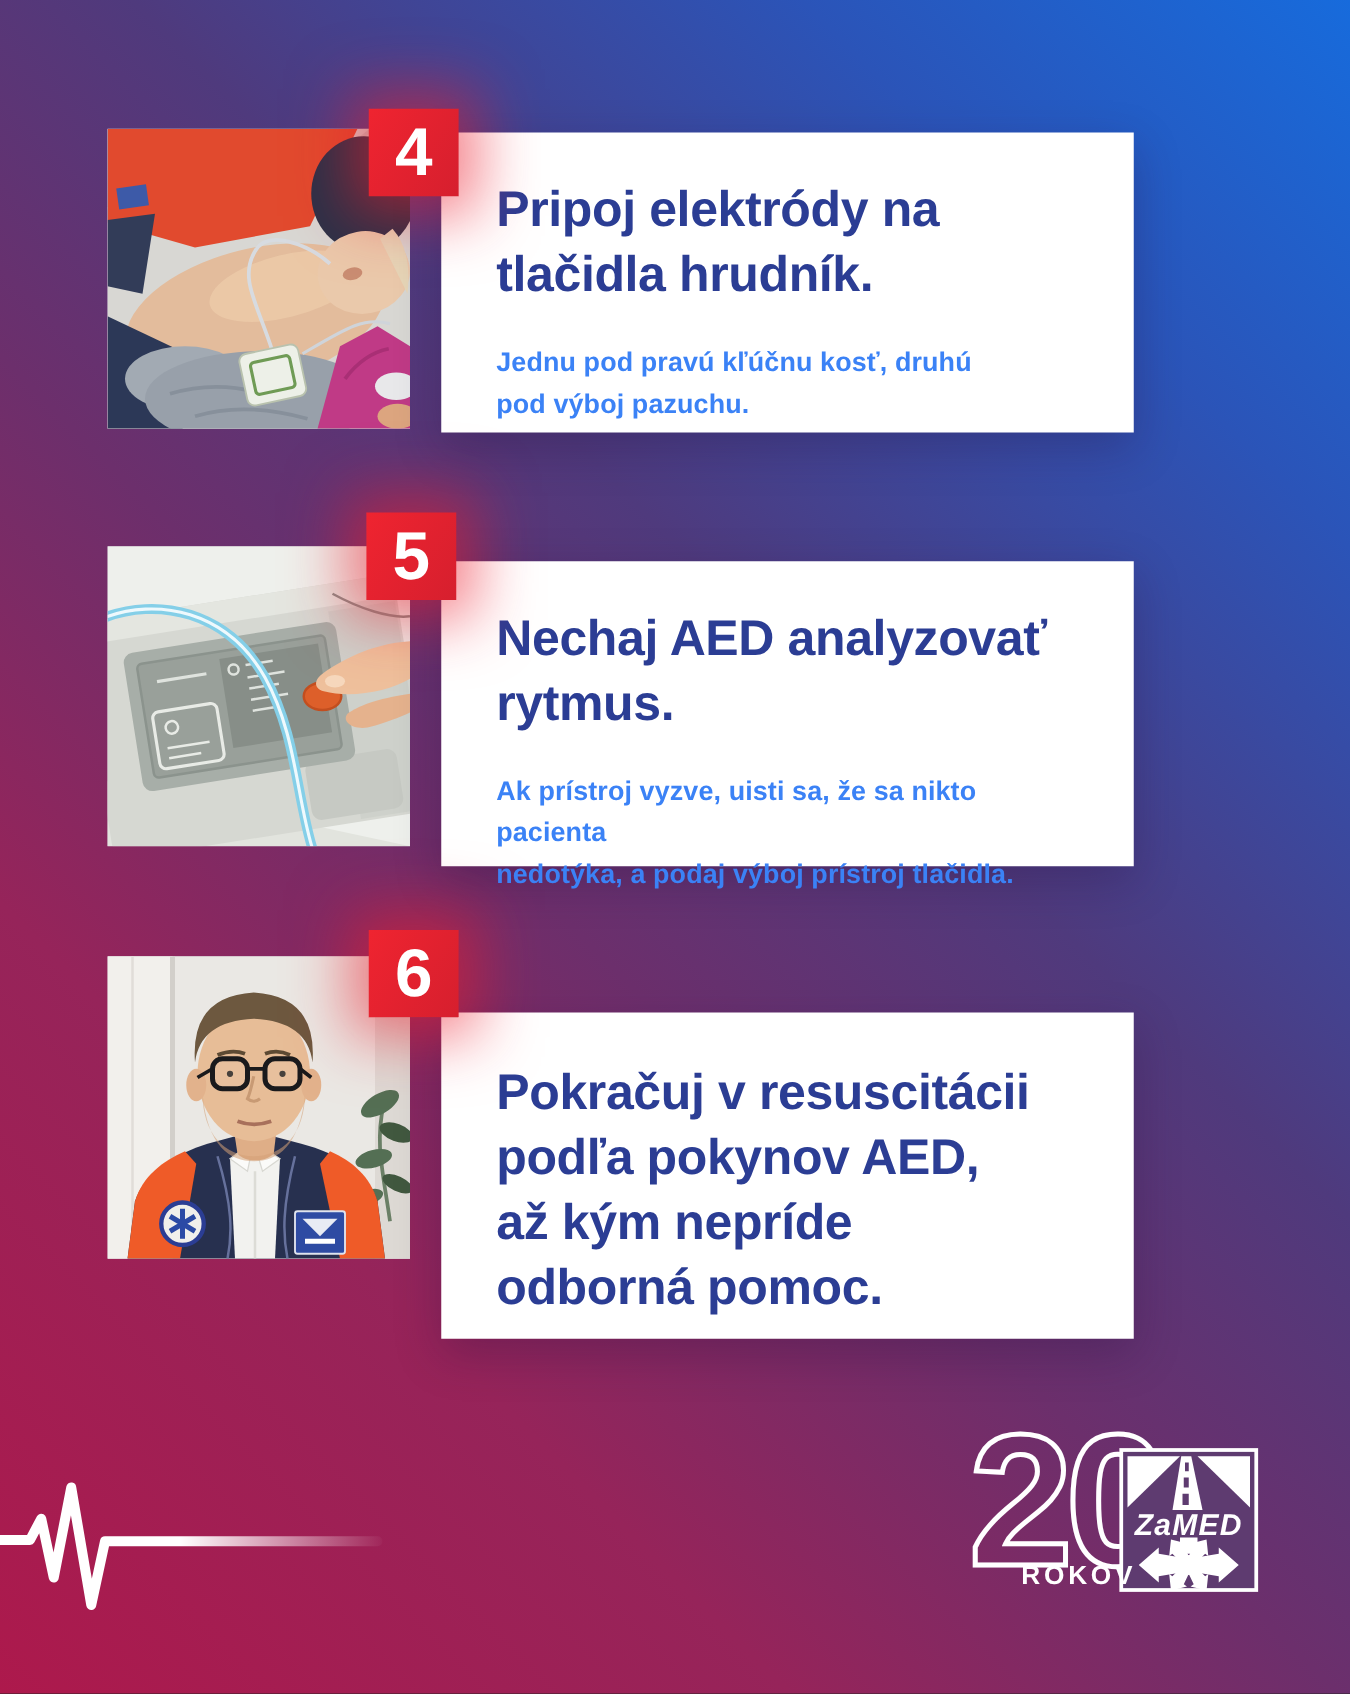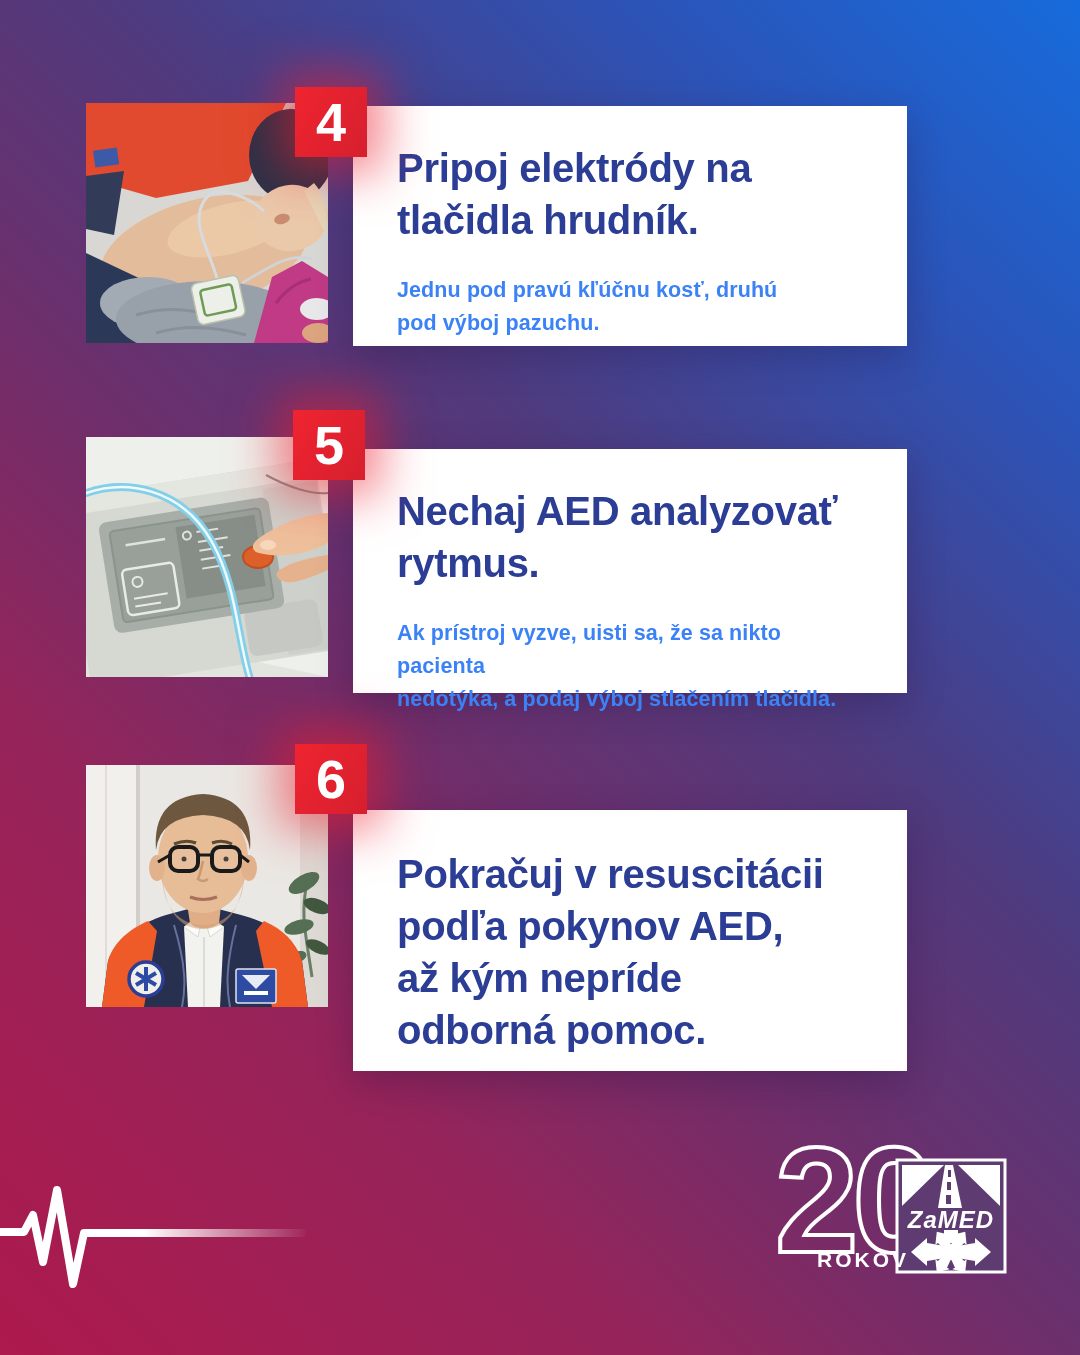--- a/index.html
+++ b/index.html
@@ -113,21 +113,21 @@
         <path d="M-5,58 C40,40 96,52 126,105 C151,150 151,200 164,242" stroke="#eef9fd" stroke-width="2.5" fill="none"></path>
       </svg>
     </div>
     <div class="abs card" style="left:353px;top:449px;height:244px;">
       <h2 class="title t4">
         <span>Nechaj AED analyzovať</span>
         <span>rytmus.</span>
       </h2>
       <p class="body b4">
         <span>Ak prístroj vyzve, uisti sa, že sa nikto pacienta</span>
-        <span>nedotýka, a podaj výboj stlačením tlačidla.</span>
+        <span>nedotýka, a podaj výboj prístroj tlačidla.</span>
       </p>
     </div>
     <div class="abs badge" style="left:293px;top:410px;">
       <span>5</span>
     </div>
   </section>
 
   <section>
     <div class="abs photo" style="left:86px;top:765px;height:242px;">
       <svg width="242" height="242" viewBox="0 0 242 242">

